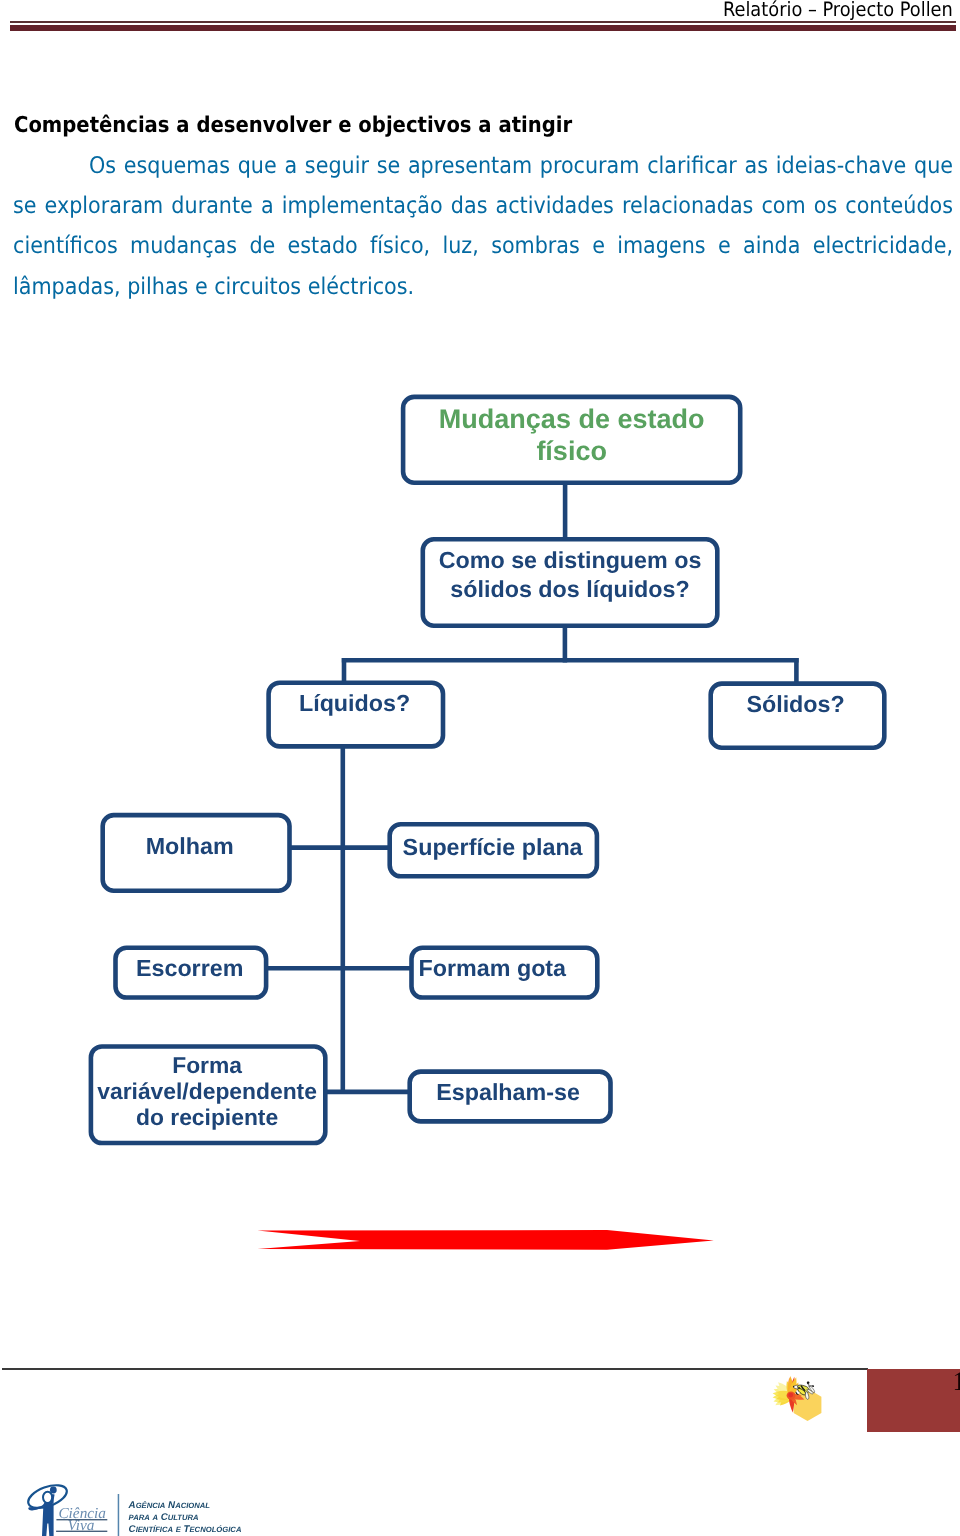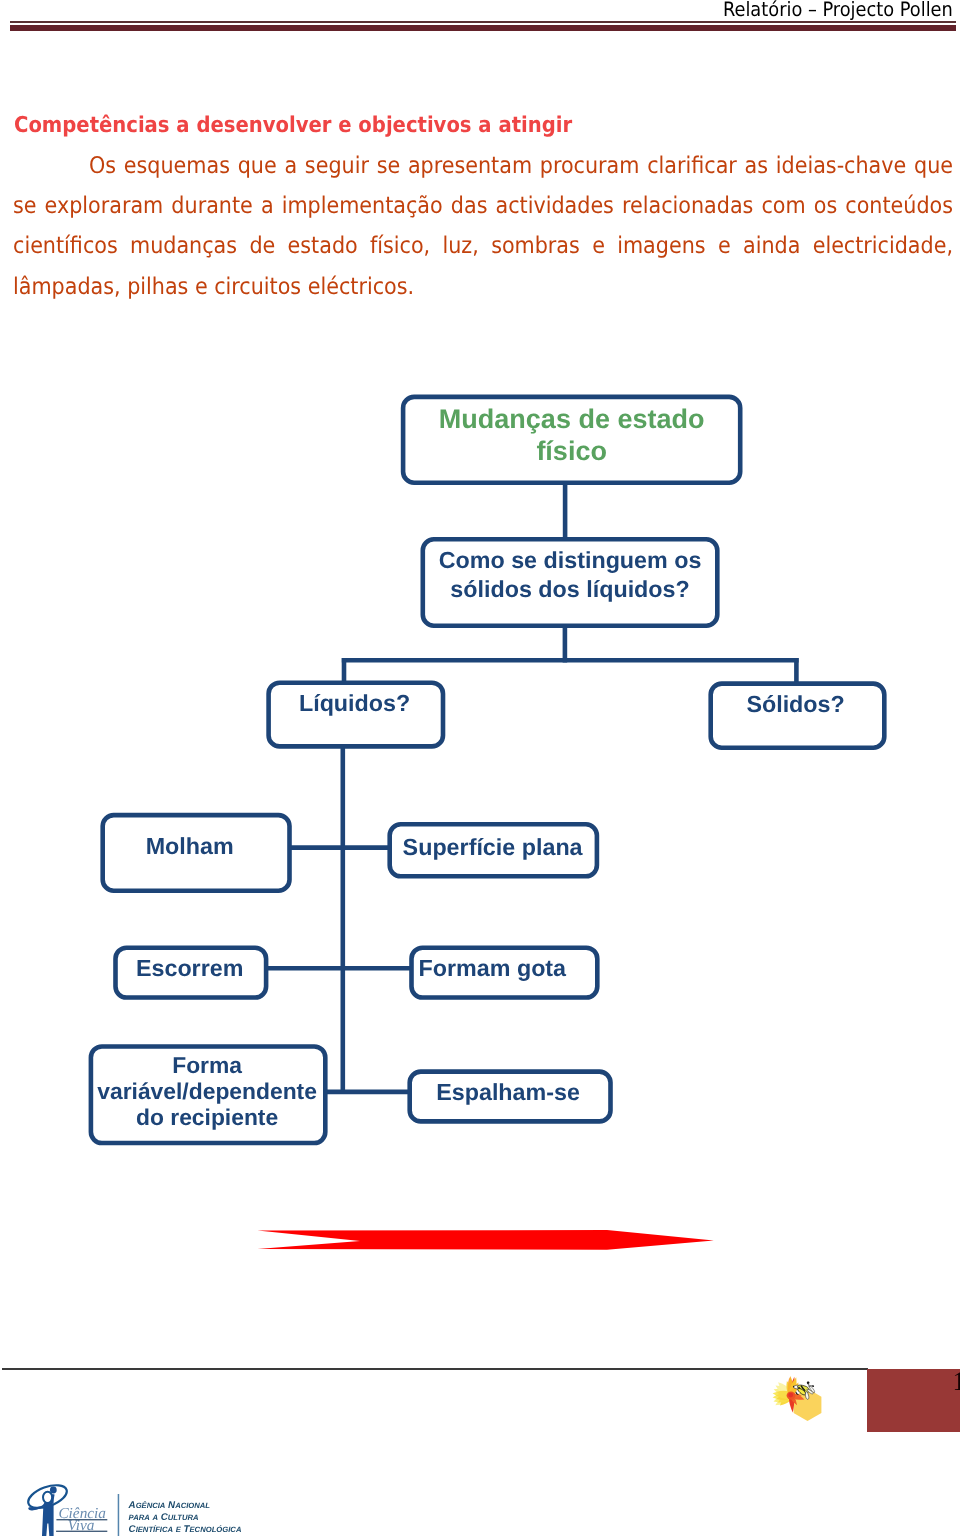--- a/index.html
+++ b/index.html
@@ -5,22 +5,22 @@
   html,body{margin:0;padding:0;}
   body{width:960px;height:1536px;background:#fff;-webkit-font-smoothing:antialiased;text-rendering:geometricPrecision;font-family:"DejaVu Sans Condensed","DejaVu Sans",sans-serif;overflow:hidden;position:relative;}
   .page{position:absolute;left:0;top:0;width:913px;height:1536px;}
 
   
   .hdr-title{position:absolute;left:723px;top:-1px;font-size:19.8px;line-height:22px;color:#000;white-space:nowrap;}
   .hdr-rule-thin{position:absolute;left:10px;top:21.4px;width:946px;height:1.8px;background:#5a3234;}
   .hdr-rule-thick{position:absolute;left:10px;top:25.2px;width:946px;height:5.8px;background:#62222a;}
 
   
-  .heading{position:absolute;left:14px;top:114px;font-size:21.8px;line-height:24px;font-weight:bold;color:#ef4444;white-space:nowrap;}
-  .para{position:absolute;left:13px;top:146.3px;width:940px;font-size:23.0px;line-height:40.1px;color:#c2410c;text-align:justify;text-indent:76px;}
+  .heading{position:absolute;left:14px;top:114px;font-size:21.8px;line-height:24px;font-weight:bold;color:#000000;white-space:nowrap;}
+  .para{position:absolute;left:13px;top:146.3px;width:940px;font-size:23.0px;line-height:40.1px;color:#0369a1;text-align:justify;text-indent:76px;}
 
   
   .diagram{position:absolute;left:0;top:0;width:960px;height:1536px;}
 
   
   .redarrow{position:absolute;left:250px;top:1225px;}
 
   
   .foot-rule{position:absolute;left:2px;top:1368px;width:866px;height:2px;background:#3a3a3a;}
   .pagebox{position:absolute;left:867px;top:1369px;width:83px;height:63px;background:#983836;overflow:hidden;padding-left:33px;}

